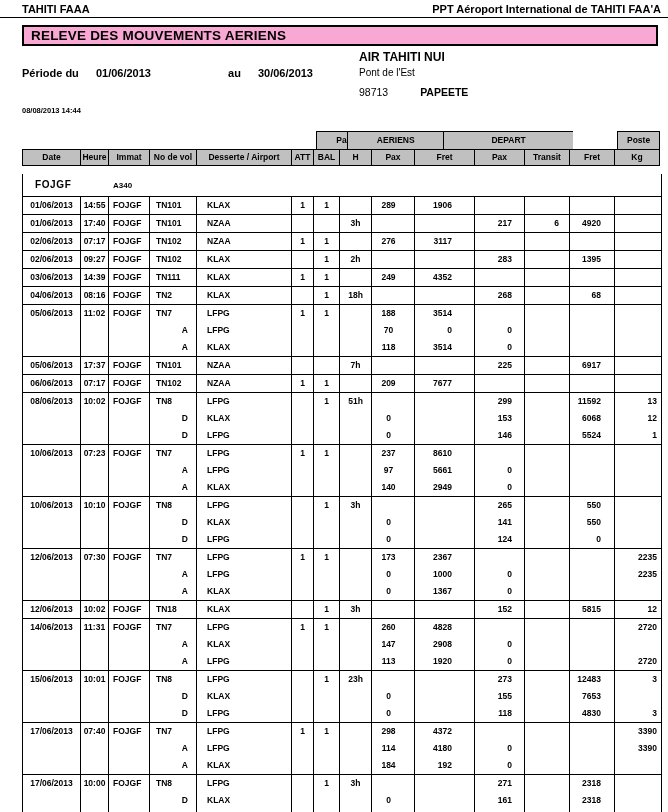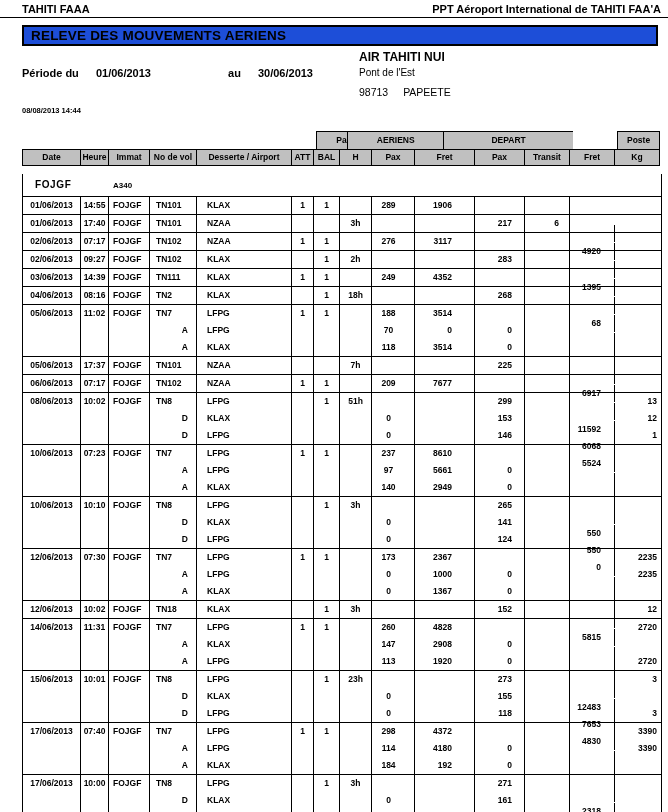--- a/index.html
+++ b/index.html
@@ -5,32 +5,32 @@
   html,body{margin:0;padding:0;background:#fff;}
   .page{
     position:relative;width:668px;height:812px;overflow:hidden;background:#ffffff;
     font-family:"Liberation Sans","DejaVu Sans",sans-serif;color:#000;
   }
   .hdr-left{position:absolute;left:22px;top:3px;font-size:11px;font-weight:bold;}
   .hdr-right{position:absolute;right:7px;top:3px;font-size:11px;font-weight:bold;}
   .hdr-rule{position:absolute;left:0;top:17px;width:668px;height:1px;background:#000;}
   .title-bar{
     position:absolute;left:22px;top:25px;width:636px;height:21px;box-sizing:border-box;
-    background:#1d4ed8;border:2px solid #000;font-size:13.5px;font-weight:bold;
+    background:#f9a8d4;border:2px solid #000;font-size:13.5px;font-weight:bold;
     line-height:17px;padding-left:7px;letter-spacing:.2px;
   }
   .periode{position:absolute;left:22px;top:67px;font-size:11px;font-weight:bold;}
   .periode span{display:inline-block;}
   .p-from{margin-left:14px;}
   .p-au{margin-left:74px;}
   .p-to{margin-left:14px;}
   .company{position:absolute;left:359px;top:50px;font-size:12px;font-weight:bold;text-align:right;}
   .addr{position:absolute;left:359px;top:67px;font-size:10px;}
   .postal-row{position:absolute;left:359px;top:86px;font-size:10.5px;}
-  .postal-row .city{font-weight:normal;margin-left:12px;}
+  .postal-row .city{font-weight:bold;margin-left:29px;}
   .printed{position:absolute;left:22px;top:106px;font-size:7.5px;font-weight:bold;}
 
   
   .thead{position:absolute;left:22px;top:131px;width:638px;}
   .hrow{display:flex;}
   .hcell{
     box-sizing:border-box;height:18px;background:#c0c0c0;border-top:1px solid #000;border-left:1px solid #000;
     font-size:8.5px;font-weight:bold;text-align:center;line-height:17px;overflow:hidden;
   }
   .hcell.last{border-right:1px solid #000;}
@@ -56,21 +56,21 @@
   .c3{width:47px;display:flex;justify-content:space-between;padding-left:6px;padding-right:8px;}
   .c4{width:95px;padding-left:10px;}
   .c4 .code{display:inline-block;width:38px;}
   .c5{width:22px;text-align:center;}
   .c6{width:26px;text-align:center;}
   .c7{width:32px;text-align:center;}
   .c8{width:43px;text-align:center;padding-right:9px;}
   .c9{width:60px;text-align:right;padding-right:22px;}
   .c10{width:50px;text-align:right;padding-right:12px;}
   .c11{width:45px;text-align:right;padding-right:10px;}
-  .c12{width:45px;text-align:right;padding-right:13px;margin-top:28px;}
+  .c12{width:45px;text-align:right;padding-right:13px;}
   .c13{width:46px;text-align:right;padding-right:4px;border-right:none;}
 </style>
 </head>
 <body>
 
 <div class="page">
   <div class="hdr-left">TAHITI FAAA</div>
   <div class="hdr-right">PPT Aéroport International de TAHITI FAA'A</div>
   <div class="hdr-rule"></div>
 

